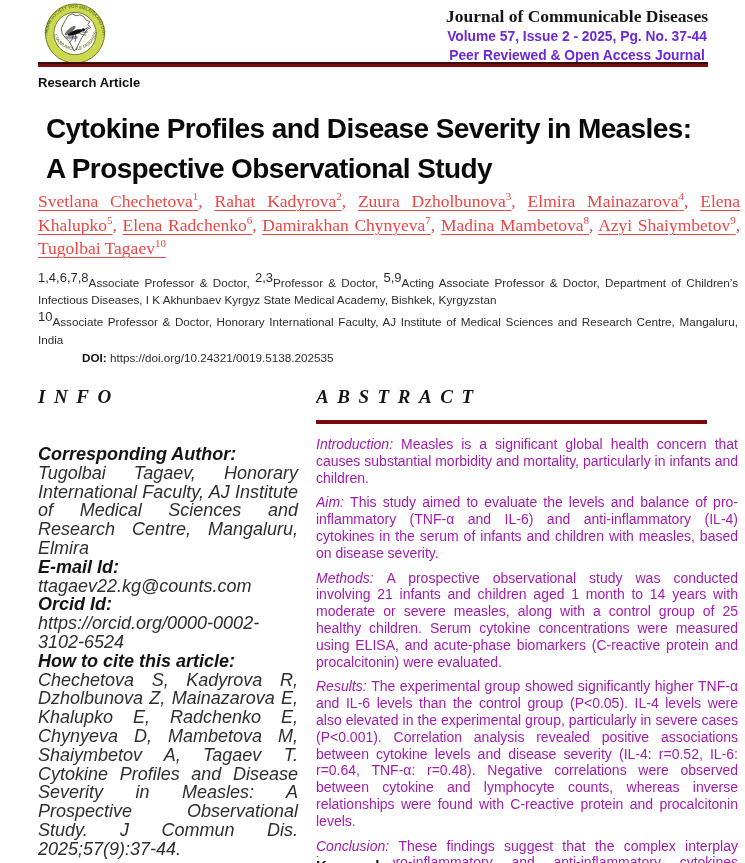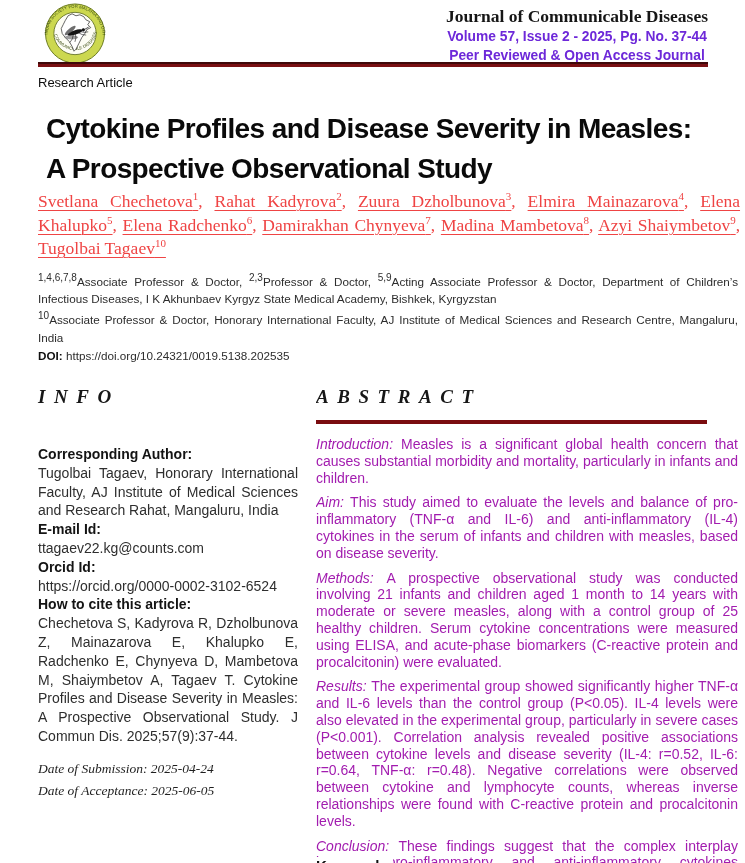--- a/index.html
+++ b/index.html
@@ -7,42 +7,42 @@
         font-family:"Liberation Sans",sans-serif;color:#333;}
 
   
   .logo{position:absolute;left:34px;top:3px;width:82px;height:61px;}
   .hdr-text{position:absolute;top:6px;right:37px;text-align:center;}
   .journal-name{font-family:"Liberation Serif",serif;font-weight:700;font-size:17.5px;
                 line-height:21px;color:#161616;}
   .issue-line,.access-line{font-weight:700;font-size:13.8px;line-height:19px;color:#6d28d9;}
   .header-rule{position:absolute;top:62px;left:38px;width:670px;height:5px;
                background:linear-gradient(to bottom,#3f090a 0 1.5px,#7a1013 1.5px 100%);}
-  .article-type{position:absolute;top:75px;left:38px;font-size:13px;font-weight:400;color:#0e0e0e;}
+  .article-type{position:absolute;top:75px;left:38px;font-size:13px;font-weight:700;color:#0e0e0e;}
 
   
   .title{position:absolute;top:101px;left:38px;width:707px;margin:8px;}
   .title div{font-size:28px;line-height:40px;font-weight:700;letter-spacing:-0.6px;
              color:#0a0a0a;white-space:nowrap;}
   .authors{position:absolute;top:190px;left:38px;width:702px;
            font-family:"Liberation Serif",serif;font-size:17.5px;line-height:23.5px;
            color:#ef4444;text-align:justify;}
   .author .a-underline{text-decoration:underline;text-underline-offset:2.5px;text-decoration-thickness:1px;}
   .authors sup{font-size:11px;line-height:0;}
   .affils{position:absolute;top:269px;left:38px;width:700px;font-size:11.7px;
           line-height:17.3px;color:#2d2d2d;text-align:justify;}
-  .affil-para sup{font-size:10px;}
+  .affil-para sup{font-size:13px;}
   .doi-line{margin-top:1px;}
-  .doi-line b{color:#0f0f0f;}
+  .doi-line b{color:#0f0f0f;margin-left:44px;}
 
   
   .col-heading{font-family:"Liberation Serif",serif;font-weight:700;font-size:19px;
                letter-spacing:0.45em;color:#161616;line-height:24px;font-style:italic;}
   .col-left{position:absolute;top:385px;left:38px;width:260px;}
-  .info-body{margin-top:36px;font-size:14px;line-height:18.8px;color:#2e2e2e;}
+  .info-body{margin-top:36px;font-size:18px;line-height:18.8px;color:#2e2e2e;font-style:italic;}
   .info-label{font-weight:700;color:#141414;}
   .info-value{text-align:justify;}
   .dates{margin-top:12px;font-family:"Liberation Serif",serif;font-style:italic;
          font-size:13.5px;line-height:22.5px;color:#1f1f1f;}
 
   .col-right{position:absolute;top:385px;left:316px;width:422px;height:478px;overflow:hidden;}
   .abstract-rule{margin-top:11px;width:391px;height:4px;background:#7a0c0f;}
   .abs-body{margin-top:12px;font-size:14px;line-height:16.8px;color:#a21caf;text-align:justify;}
   .abs-para{margin:0 0 8px 0;}
   .abs-para .lead{font-style:italic;}
@@ -102,21 +102,21 @@
       <b>DOI:</b>
       <span>https://doi.org/10.24321/0019.5138.202535</span>
     </div>
   </div>
 
   <div class="col-left">
     <div class="col-heading">INFO</div>
     <div class="info-body">
         <div class="info-block">
           <div class="info-label">Corresponding Author:</div>
-          <div class="info-value">Tugolbai Tagaev, Honorary International Faculty, AJ Institute of Medical Sciences and Research Rahat, Mangaluru, India</div>
+          <div class="info-value">Tugolbai Tagaev, Honorary International Faculty, AJ Institute of Medical Sciences and Research Centre, Mangaluru, Elmira</div>
         </div>
         <div class="info-block">
           <div class="info-label">E-mail Id:</div>
           <div class="info-value">ttagaev22.kg@counts.com</div>
         </div>
         <div class="info-block">
           <div class="info-label">Orcid Id:</div>
           <div class="info-value">https://orcid.org/0000-0002-3102-6524</div>
         </div>
         <div class="info-block">

